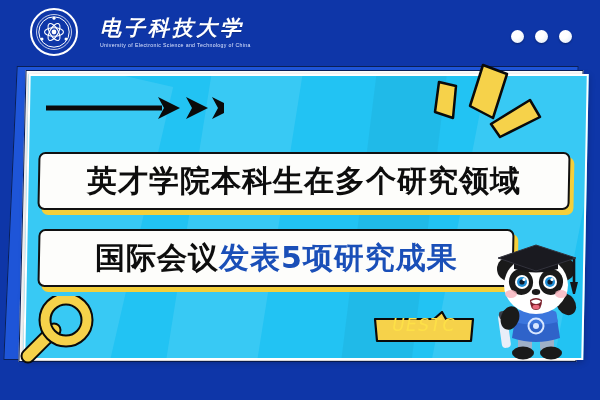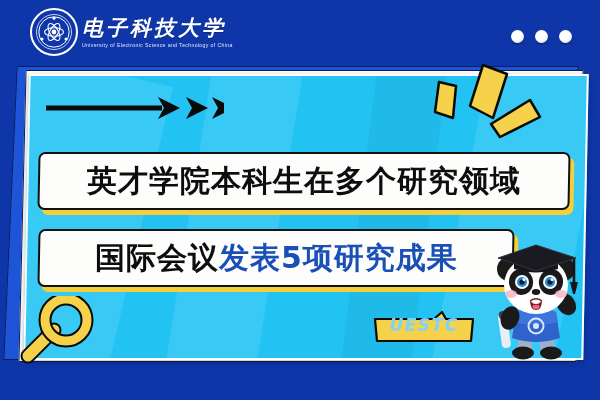--- a/index.html
+++ b/index.html
@@ -10,21 +10,21 @@
   }
   .poster{
     position:relative;width:600px;height:400px;overflow:hidden;
     background:#0e36a8;
   }
   
   .header{
     position:absolute;left:0;top:0;width:600px;height:62px;z-index:40;
   }
   .logo-row{
-    position:absolute;left:30px;top:8px;display:flex;align-items:center;gap:4px;
+    position:absolute;left:30px;top:8px;display:flex;align-items:center;gap:22px;
   }
   .seal{
     width:44px;height:44px;border-radius:50%;
     border:2px solid #ffffff;
     display:flex;align-items:center;justify-content:center;
     position:relative;flex:0 0 auto;
   }
   .seal::before{
     content:"";position:absolute;left:4px;top:4px;right:4px;bottom:4px;
     border-radius:50%;border:1px solid rgba(255,255,255,.75);
@@ -101,21 +101,21 @@
   
   .magnifier{position:absolute;left:18px;top:296px;z-index:28;}
   
   .uestc{
     position:absolute;left:372px;top:311px;z-index:28;
   }
   .uestc-txt{
     position:absolute;left:0;top:0;width:104px;height:27px;
     display:flex;align-items:center;justify-content:center;
     font-family:"DejaVu Sans","Liberation Sans",sans-serif;
-    font-weight:700;font-size:17px;letter-spacing:1.5px;color:#7dd3fc;
+    font-weight:400;font-size:17px;letter-spacing:1.5px;color:#fde047;
     font-style:italic;
   }
   
   .panda{position:absolute;left:482px;top:232px;z-index:34;}
   
 </style>
 </head>
 <body>
 
 <div class="poster">

